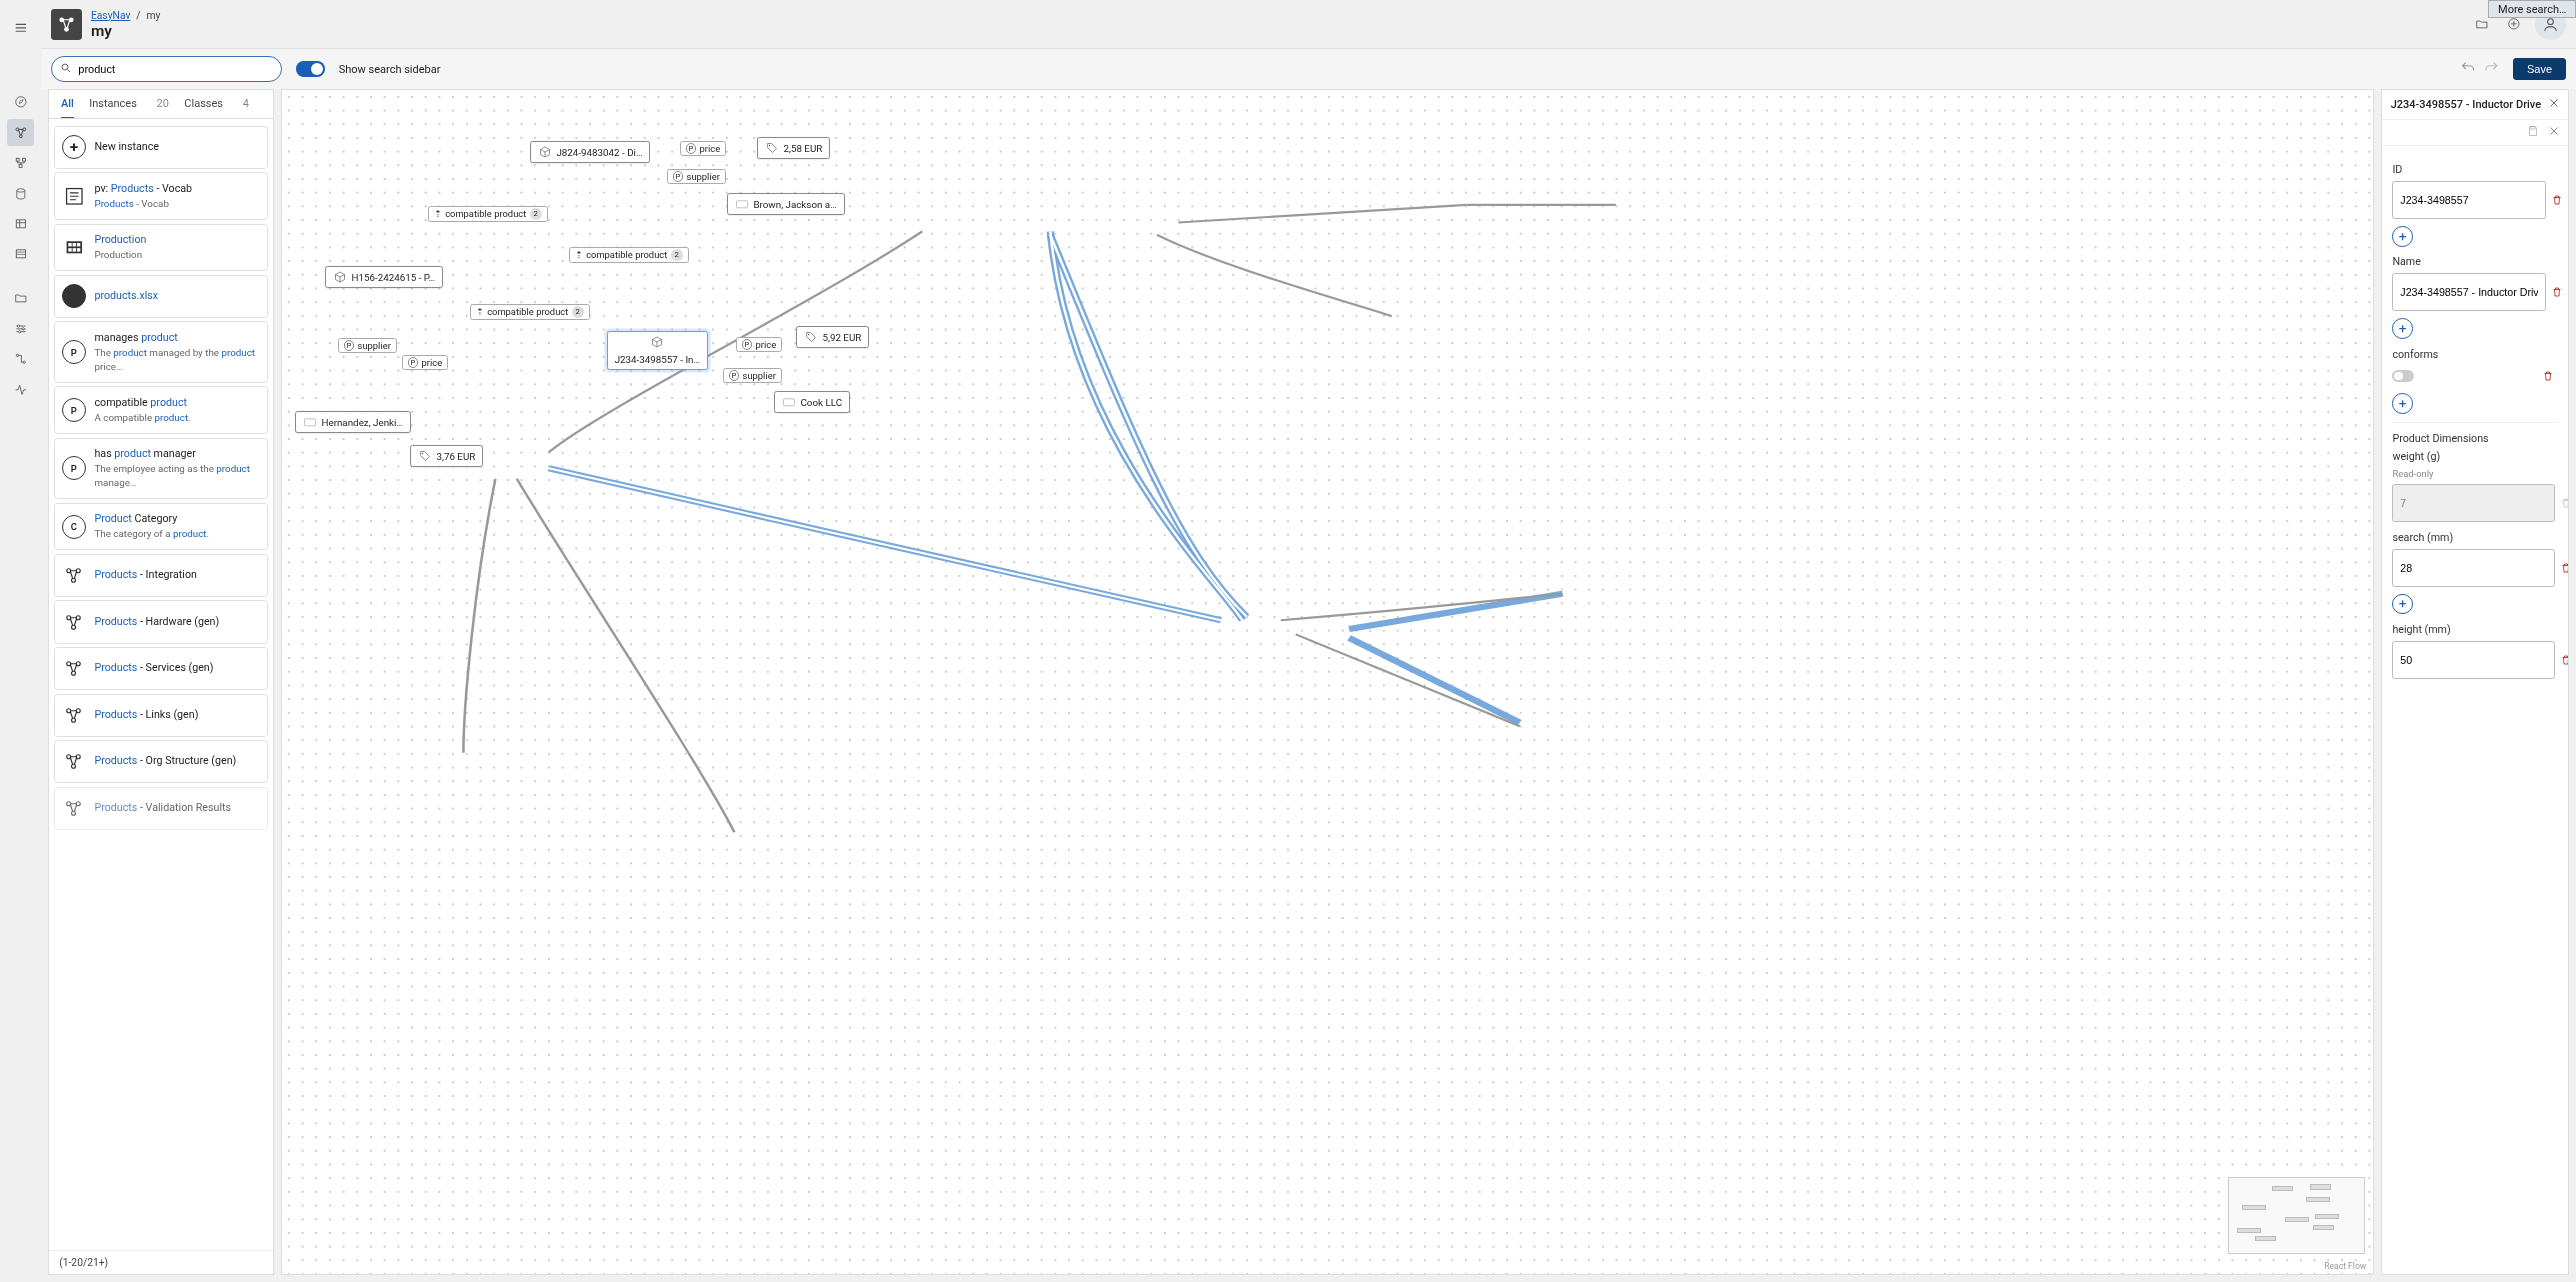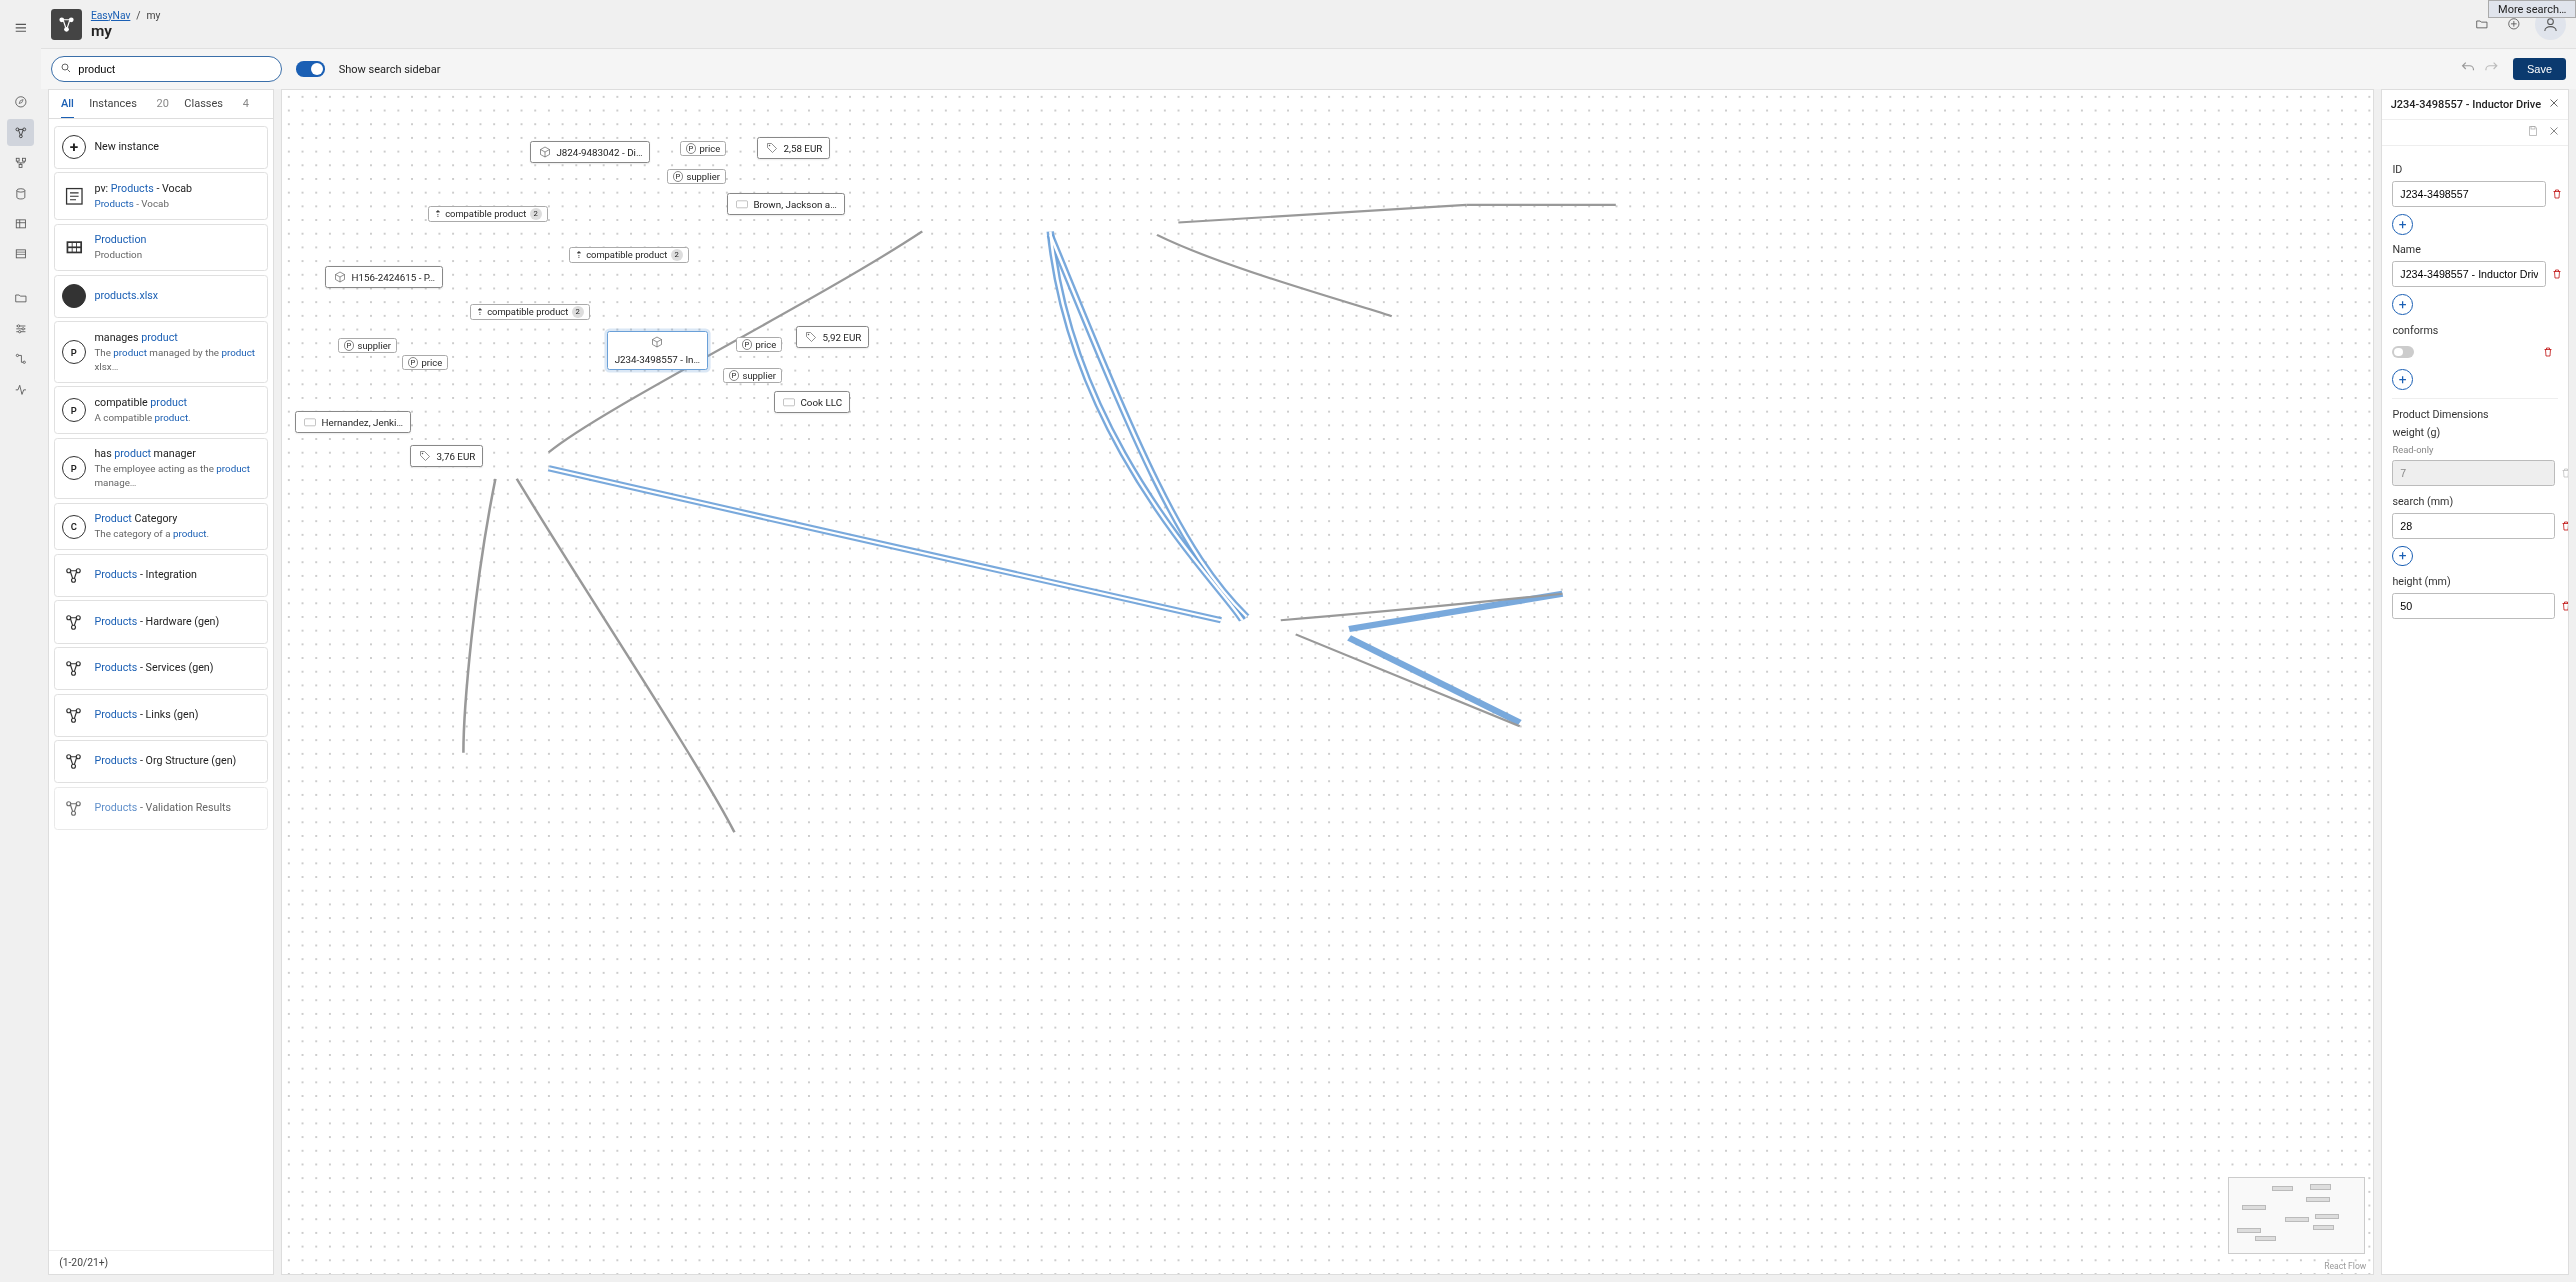--- a/index.html
+++ b/index.html
@@ -78,21 +78,21 @@
   
   
   .details { width: 188px; background:#fff; border:0.9px solid #ddd; display:flex; flex-direction:column; }
   .details-header { display:flex; align-items:center; padding:6.9px 8.6px; border-bottom:0.9px solid #eee; }
   .details-header .dt { flex:1; font-size:11px; font-weight:500; overflow:hidden; text-overflow:ellipsis; white-space:nowrap; }
   .details-sub { display:flex; justify-content:flex-end; gap:8.6px; padding:5.1px 8.6px; color:#888; border-bottom:0.9px solid #eee; }
   .details-body { flex:1; overflow-y:auto; padding: 8.6px 10.3px; }
   .field-label { font-size:10.7px; margin: 8.6px 0 5.1px; color:#333; }
   .field-sub { font-size:9.4px; color:#888; }
   .field-row { display:flex; gap:5.1px; align-items:center; }
-  .field-row input { flex:1; height:26px; border:0.9px solid #bbb; border-radius:2.6px; padding:0 6.9px; font-size:10.7px; }
+  .field-row input { flex:1; height:38px; border:0.9px solid #bbb; border-radius:2.6px; padding:0 6.9px; font-size:10.7px; }
   .field-row input.num { padding-right: 15.4px; }
   .field-row input[disabled] { background:#eee; color:#888; }
   .del-btn { width:20.6px; height:20.6px; display:flex; align-items:center; justify-content:center; color:#b00; cursor:pointer; }
   .add-btn { width:20.6px; height:20.6px; border:1.3px solid #1a5fb4; border-radius:50%; color:#1a5fb4; display:flex; align-items:center; justify-content:center; margin:6.9px 0; cursor:pointer; font-size:13.7px; line-height:1; }
   .mini-toggle { width:22px; height:12px; background:#ccc; border-radius:6px; position:relative; }
   .mini-toggle::after { content:""; position:absolute; left:1.7px; top:1.7px; width:8.6px; height:8.6px; background:#fff; border-radius:50%; }
   hr.sep { border:none; border-top:0.9px solid #eee; margin:8.6px 0; }
   
   
   .ico { width:13.7px; height:13.7px; }
@@ -300,21 +300,21 @@
 
           <div class="result-item">
             <div class="ricon" style="background:#333;"></div>
             <div class="rtext"><a class="hl" style="text-decoration:none;">products.xlsx</a></div>
           </div>
 
           <div class="result-item">
             <div class="ricon">P</div>
             <div class="rtext">
               <div><span>manages </span><span class="hl">product</span></div>
-              <div class="line2"><span>The </span><span class="hl">product</span><span> managed by the </span><span class="hl">product</span><span> xlsx…</span></div>
+              <div class="line2"><span>The </span><span class="hl">product</span><span> managed by the </span><span class="hl">product</span><span> price…</span></div>
             </div>
           </div>
 
           <div class="result-item">
             <div class="ricon">P</div>
             <div class="rtext">
               <div><span>compatible </span><span class="hl">product</span></div>
               <div class="line2"><span>A compatible </span><span class="hl">product</span><span>.</span></div>
             </div>
           </div>

